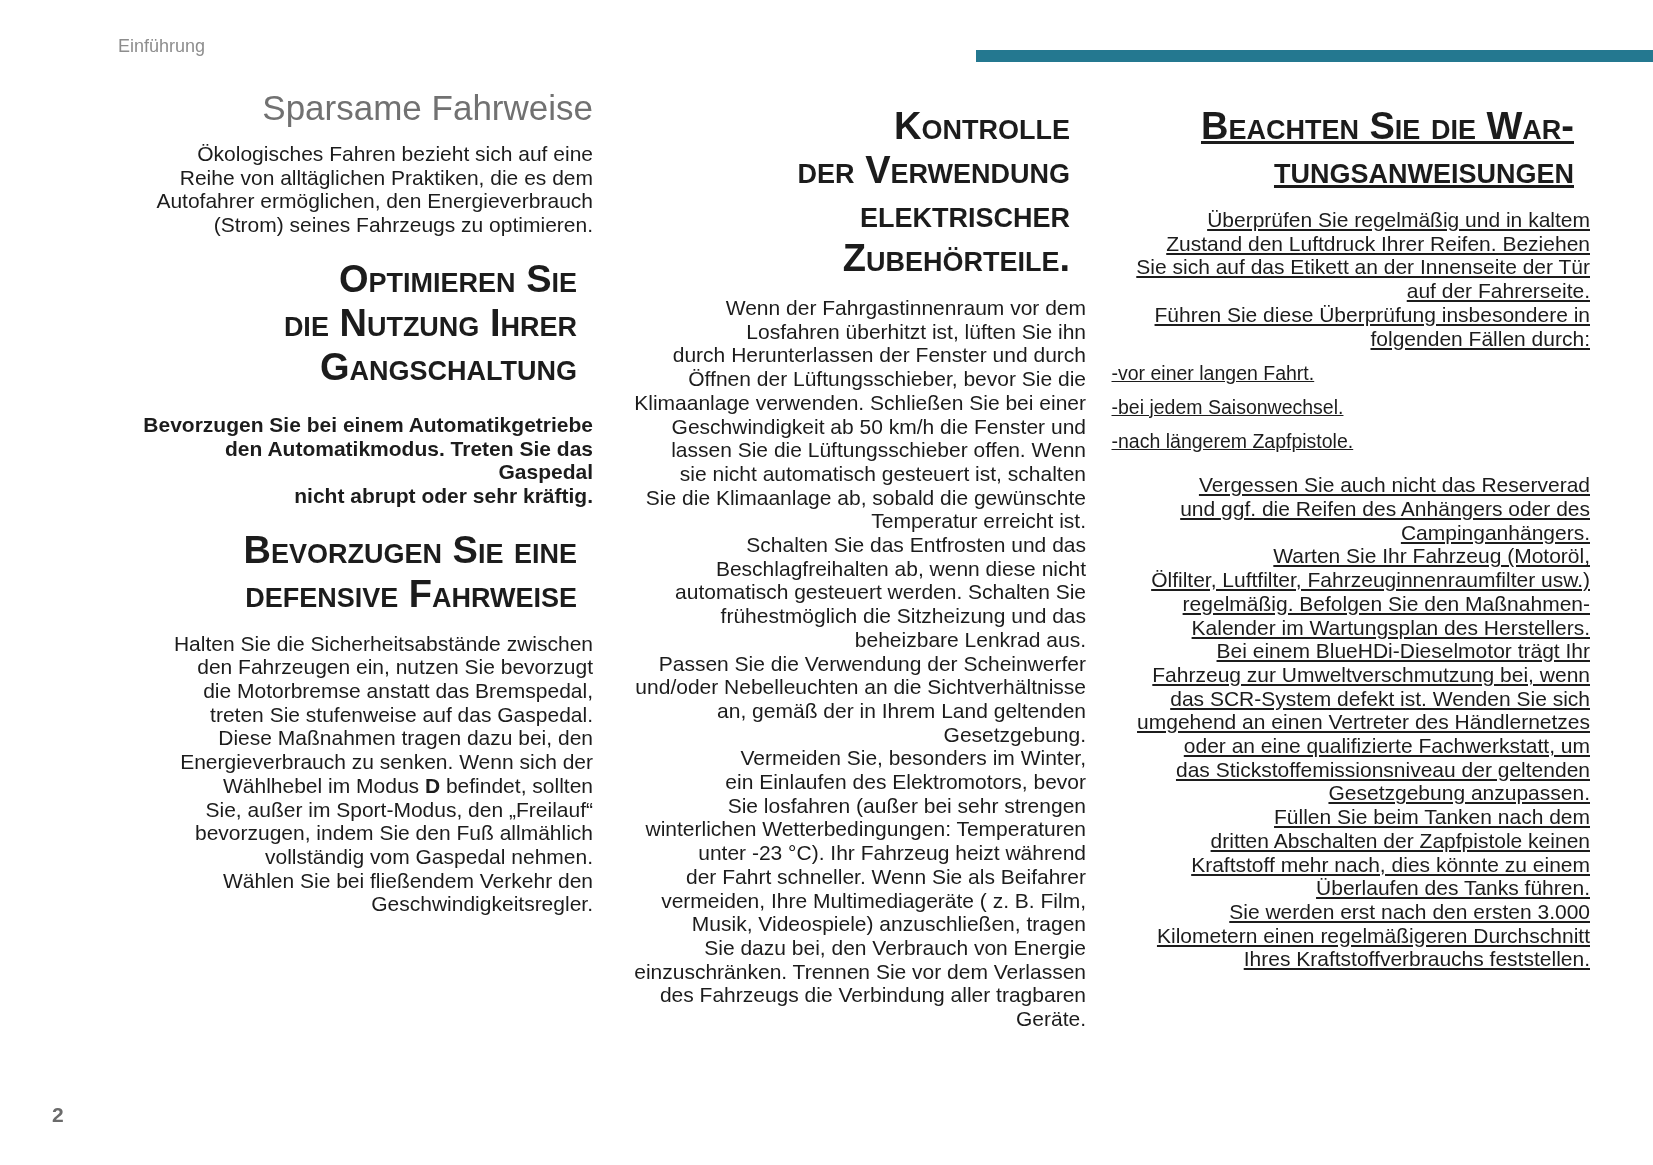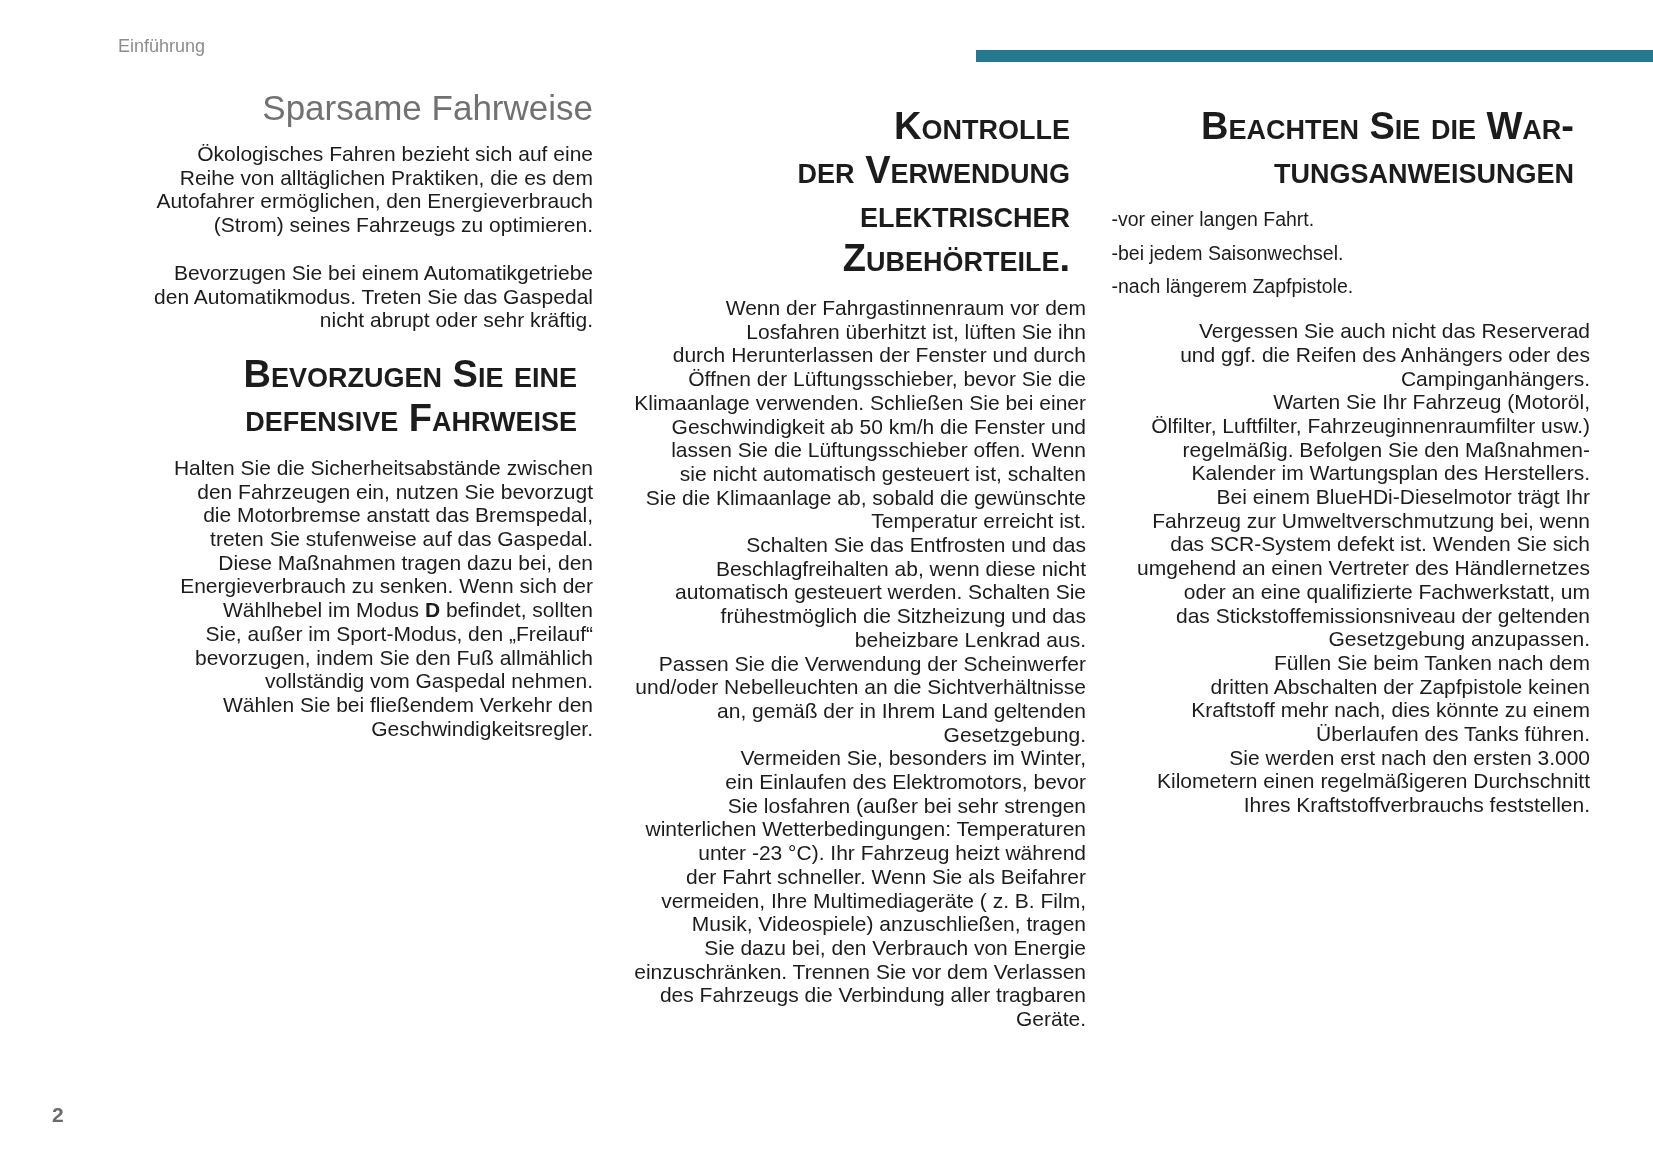--- a/index.html
+++ b/index.html
@@ -27,21 +27,21 @@
     position: absolute;
     left: 976px;
     top: 50px;
     width: 677px;
     height: 12px;
   }
 
   .col { position: absolute; top: 88px; text-align: right; }
   .col1 { left: 128px; width: 465px; }
   .col2 { left: 614px; width: 472px; }
-  .col3 { left: 1090px; width: 500px; }
+  .col3 { left: 1090px; width: 500px; text-decoration: underline; }
 
   .page-title {
     margin: 0;
     font-size: 35px;
     font-weight: 400;
     line-height: 40px;
     color: #717171;
     white-space: pre-line;
   }
 
@@ -57,21 +57,21 @@
 
   .body-text {
     margin: 0;
     font-size: 21px;
     line-height: 23.7px;
     white-space: pre-line;
   }
 
   .mt-intro   { margin-top: 14px; }
   .mt-head    { margin-top: 20px; }
-  .mt-para    { margin-top: 24px; }
+  .mt-para    { margin-top: 24px; font-weight: bold; }
   .mt-para-sm { margin-top: 6px; }
   .mt-para-xs { margin-top: 11px; }
   .mt-p3intro { margin-top: 10px; }
   .mt-body2   { margin-top: 20px; }
 
   .bullets { margin-top: 12px; }
   .bullet-row {
     display: flex;
     font-size: 19.5px;
     line-height: 23.7px;
@@ -100,20 +100,23 @@
   <div class="accent-bar" style="background-color: rgb(36, 120, 144);"></div>
 
   <div class="col col1">
     <h1 class="page-title">Sparsame Fahrweise</h1>
 
     <p class="body-text mt-intro">Ökologisches Fahren bezieht sich auf eine
 Reihe von alltäglichen Praktiken, die es dem
 Autofahrer ermöglichen, den Energieverbrauch
 (Strom) seines Fahrzeugs zu optimieren.</p>
 
+    <h2 class="sc-heading mt-head">Optimieren Sie
+die Nutzung Ihrer
+Gangschaltung</h2>
 
     <p class="body-text mt-para">Bevorzugen Sie bei einem Automatikgetriebe
 den Automatikmodus. Treten Sie das Gaspedal
 nicht abrupt oder sehr kräftig.</p>
 
     <h2 class="sc-heading mt-head">Bevorzugen Sie eine
 defensive Fahrweise</h2>
 
     <p class="body-text mt-para-xs"><span>Halten Sie die Sicherheitsabstände zwischen
 den Fahrzeugen ein, nutzen Sie bevorzugt
@@ -165,20 +168,26 @@
 Sie dazu bei, den Verbrauch von Energie
 einzuschränken. Trennen Sie vor dem Verlassen
 des Fahrzeugs die Verbindung aller tragbaren
 Geräte.</p>
   </div>
 
   <div class="col col3">
     <h2 class="sc-heading">Beachten Sie die War-
 tungsanweisungen</h2>
 
+    <p class="body-text mt-p3intro">Überprüfen Sie regelmäßig und in kaltem
+Zustand den Luftdruck Ihrer Reifen. Beziehen
+Sie sich auf das Etikett an der Innenseite der Tür
+auf der Fahrerseite.
+Führen Sie diese Überprüfung insbesondere in
+folgenden Fällen durch:</p>
 
     <div class="bullets">
       <div class="bullet-row">
         <span class="bullet-dash">-</span>
         <span>vor einer langen Fahrt.</span>
       </div>
       <div class="bullet-row">
         <span class="bullet-dash">-</span>
         <span>bei jedem Saisonwechsel.</span>
       </div>

